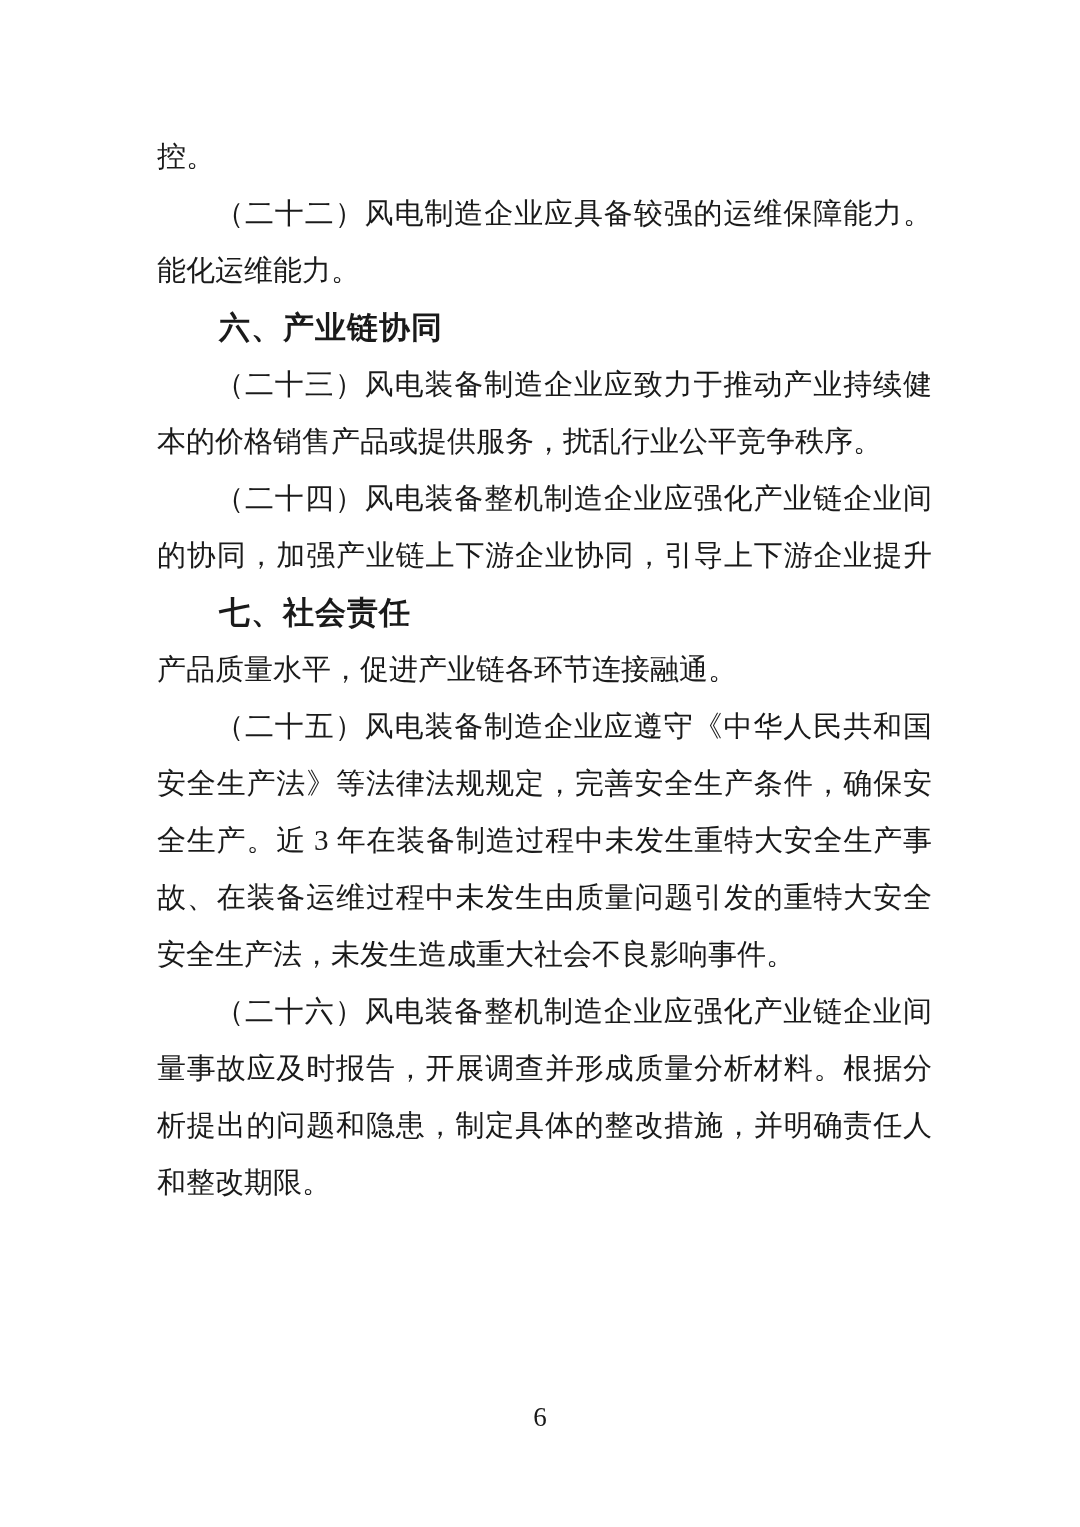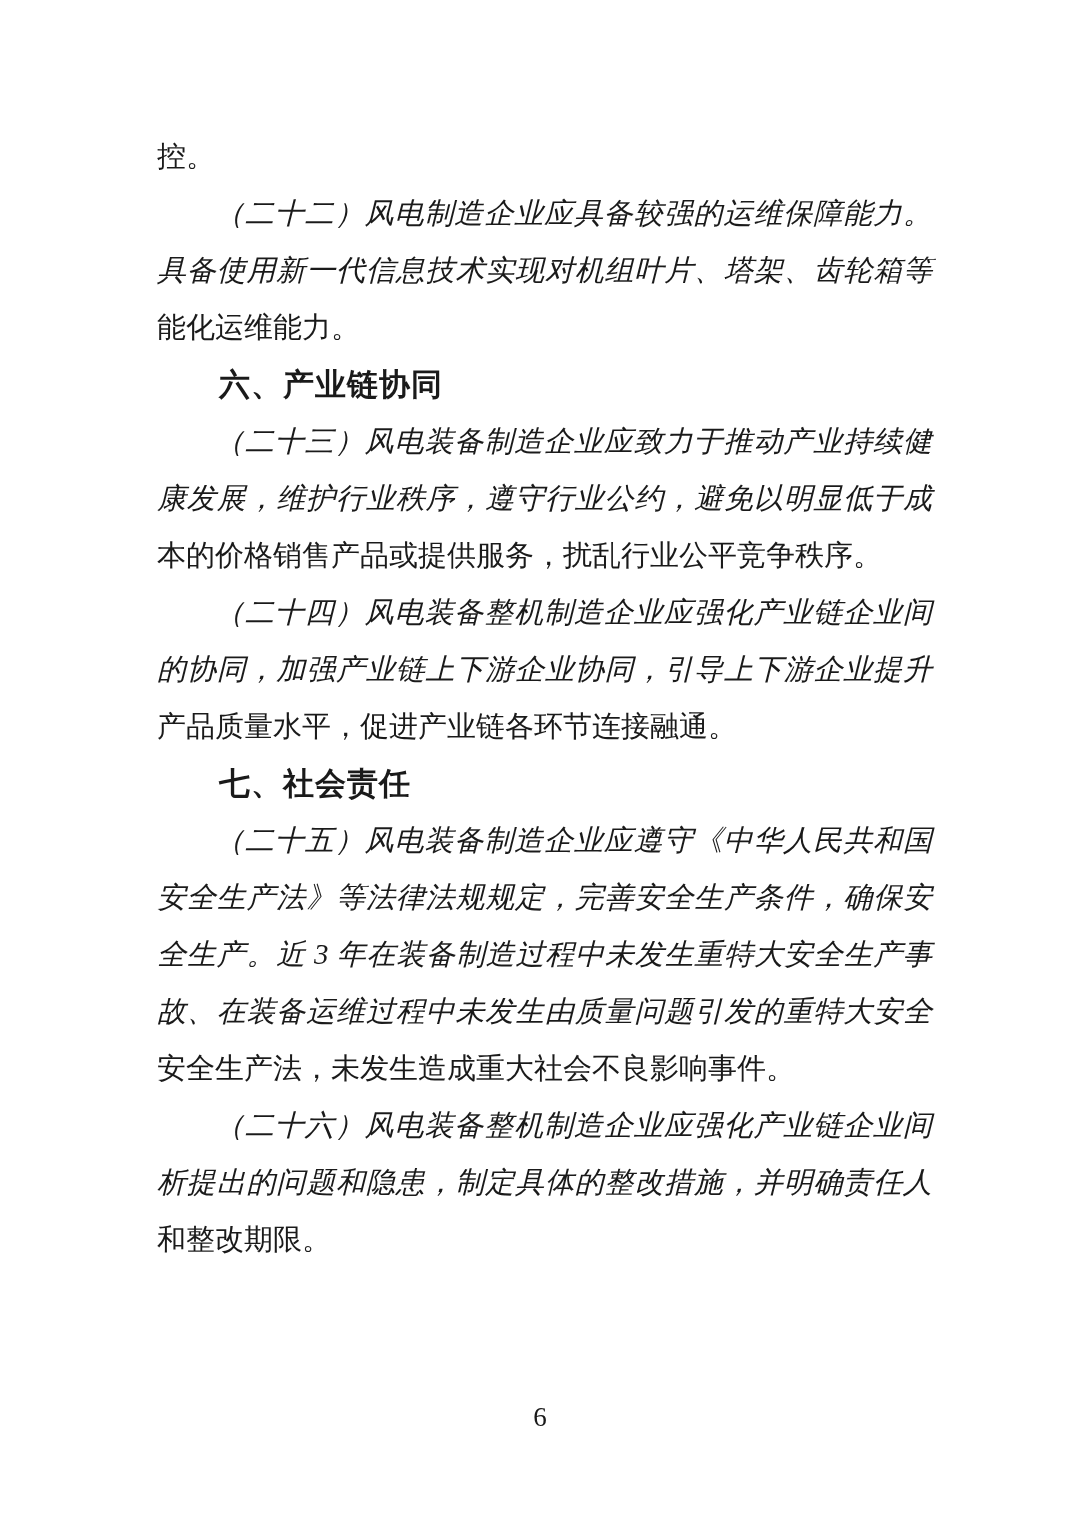--- a/index.html
+++ b/index.html
@@ -27,21 +27,20 @@
     height: 57px;
     color: #1a1a1a;
     white-space: nowrap;
     text-align: left;
   }
   .line.full {
     white-space: normal;
     text-align: justify;
     text-align-last: justify;
     text-justify: inter-character;
-    font-style: italic;
   }
   .line.first {
     text-indent: 2em;
   }
   .line.heading {
     font-family: Liberation Serif, serif;
     font-weight: 700;
     font-size: 31px;
     letter-spacing: 1px;
   }
@@ -58,41 +57,40 @@
 </style>
 </head>
 <body>
 
 <div class="page">
   <div class="content">
 
     <div class="line">控。</div>
 
     <div class="line first full">（二十二）风电制造企业应具备较强的运维保障能力。</div>
-    <div class="line full">具备使用新一代信息技术实现对机组叶片、塔架、齿轮箱等</div>
     <div class="line">能化运维能力。</div>
 
     <div class="line heading first">六、产业链协同</div>
 
     <div class="line first full">（二十三）风电装备制造企业应致力于推动产业持续健</div>
-    <div class="line full">康发展，维护行业秩序，遵守行业公约，避免以明显低于成</div>
     <div class="line">本的价格销售产品或提供服务，扰乱行业公平竞争秩序。</div>
 
     <div class="line first full">（二十四）风电装备整机制造企业应强化产业链企业间</div>
     <div class="line full">的协同，加强产业链上下游企业协同，引导上下游企业提升</div>
+    <div class="line heading first">七、社会责任</div>
+
     <div class="line">产品质量水平，促进产业链各环节连接融通。</div>
-
-    <div class="line heading first">七、社会责任</div>
 
     <div class="line first full">（二十五）风电装备制造企业应遵守《中华人民共和国</div>
     <div class="line full">安全生产法》等法律法规规定，完善安全生产条件，确保安</div>
     <div class="line full">全生产。近 3 年在装备制造过程中未发生重特大安全生产事</div>
     <div class="line full">故、在装备运维过程中未发生由质量问题引发的重特大安全</div>
     <div class="line">安全生产法，未发生造成重大社会不良影响事件。</div>
 
     <div class="line first full">（二十六）风电装备整机制造企业应强化产业链企业间</div>
+    <div class="line full">量事故应及时报告，开展调查并形成质量分析材料。根据分</div>
     <div class="line full">析提出的问题和隐患，制定具体的整改措施，并明确责任人</div>
     <div class="line">和整改期限。</div>
 
   </div>
 
   <div class="pagenum">6</div>
 </div>
 
 </body></html>

